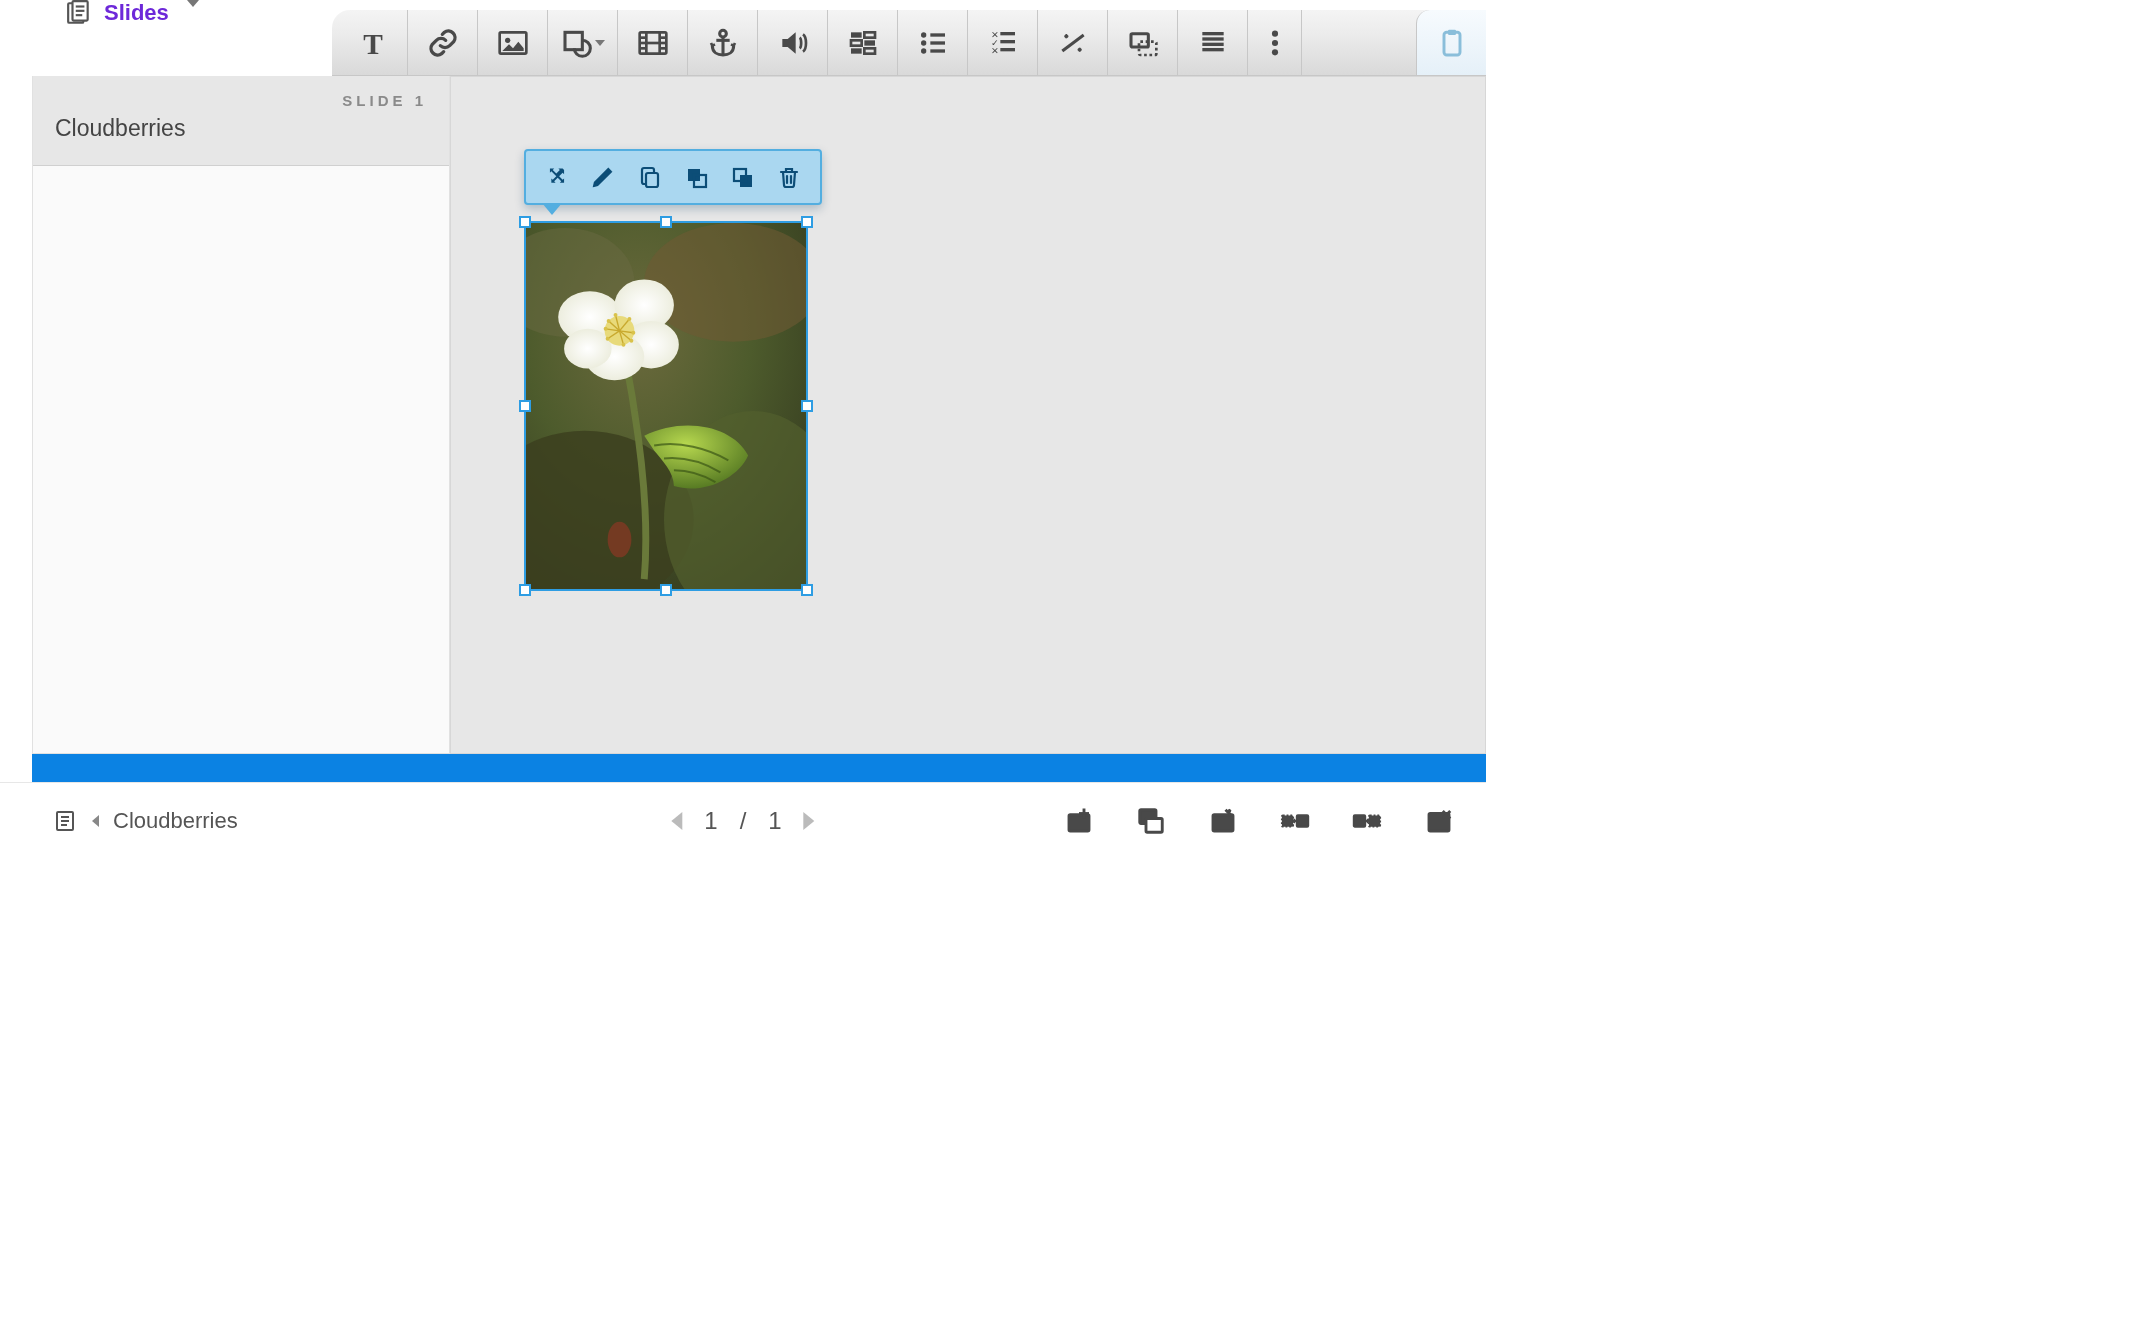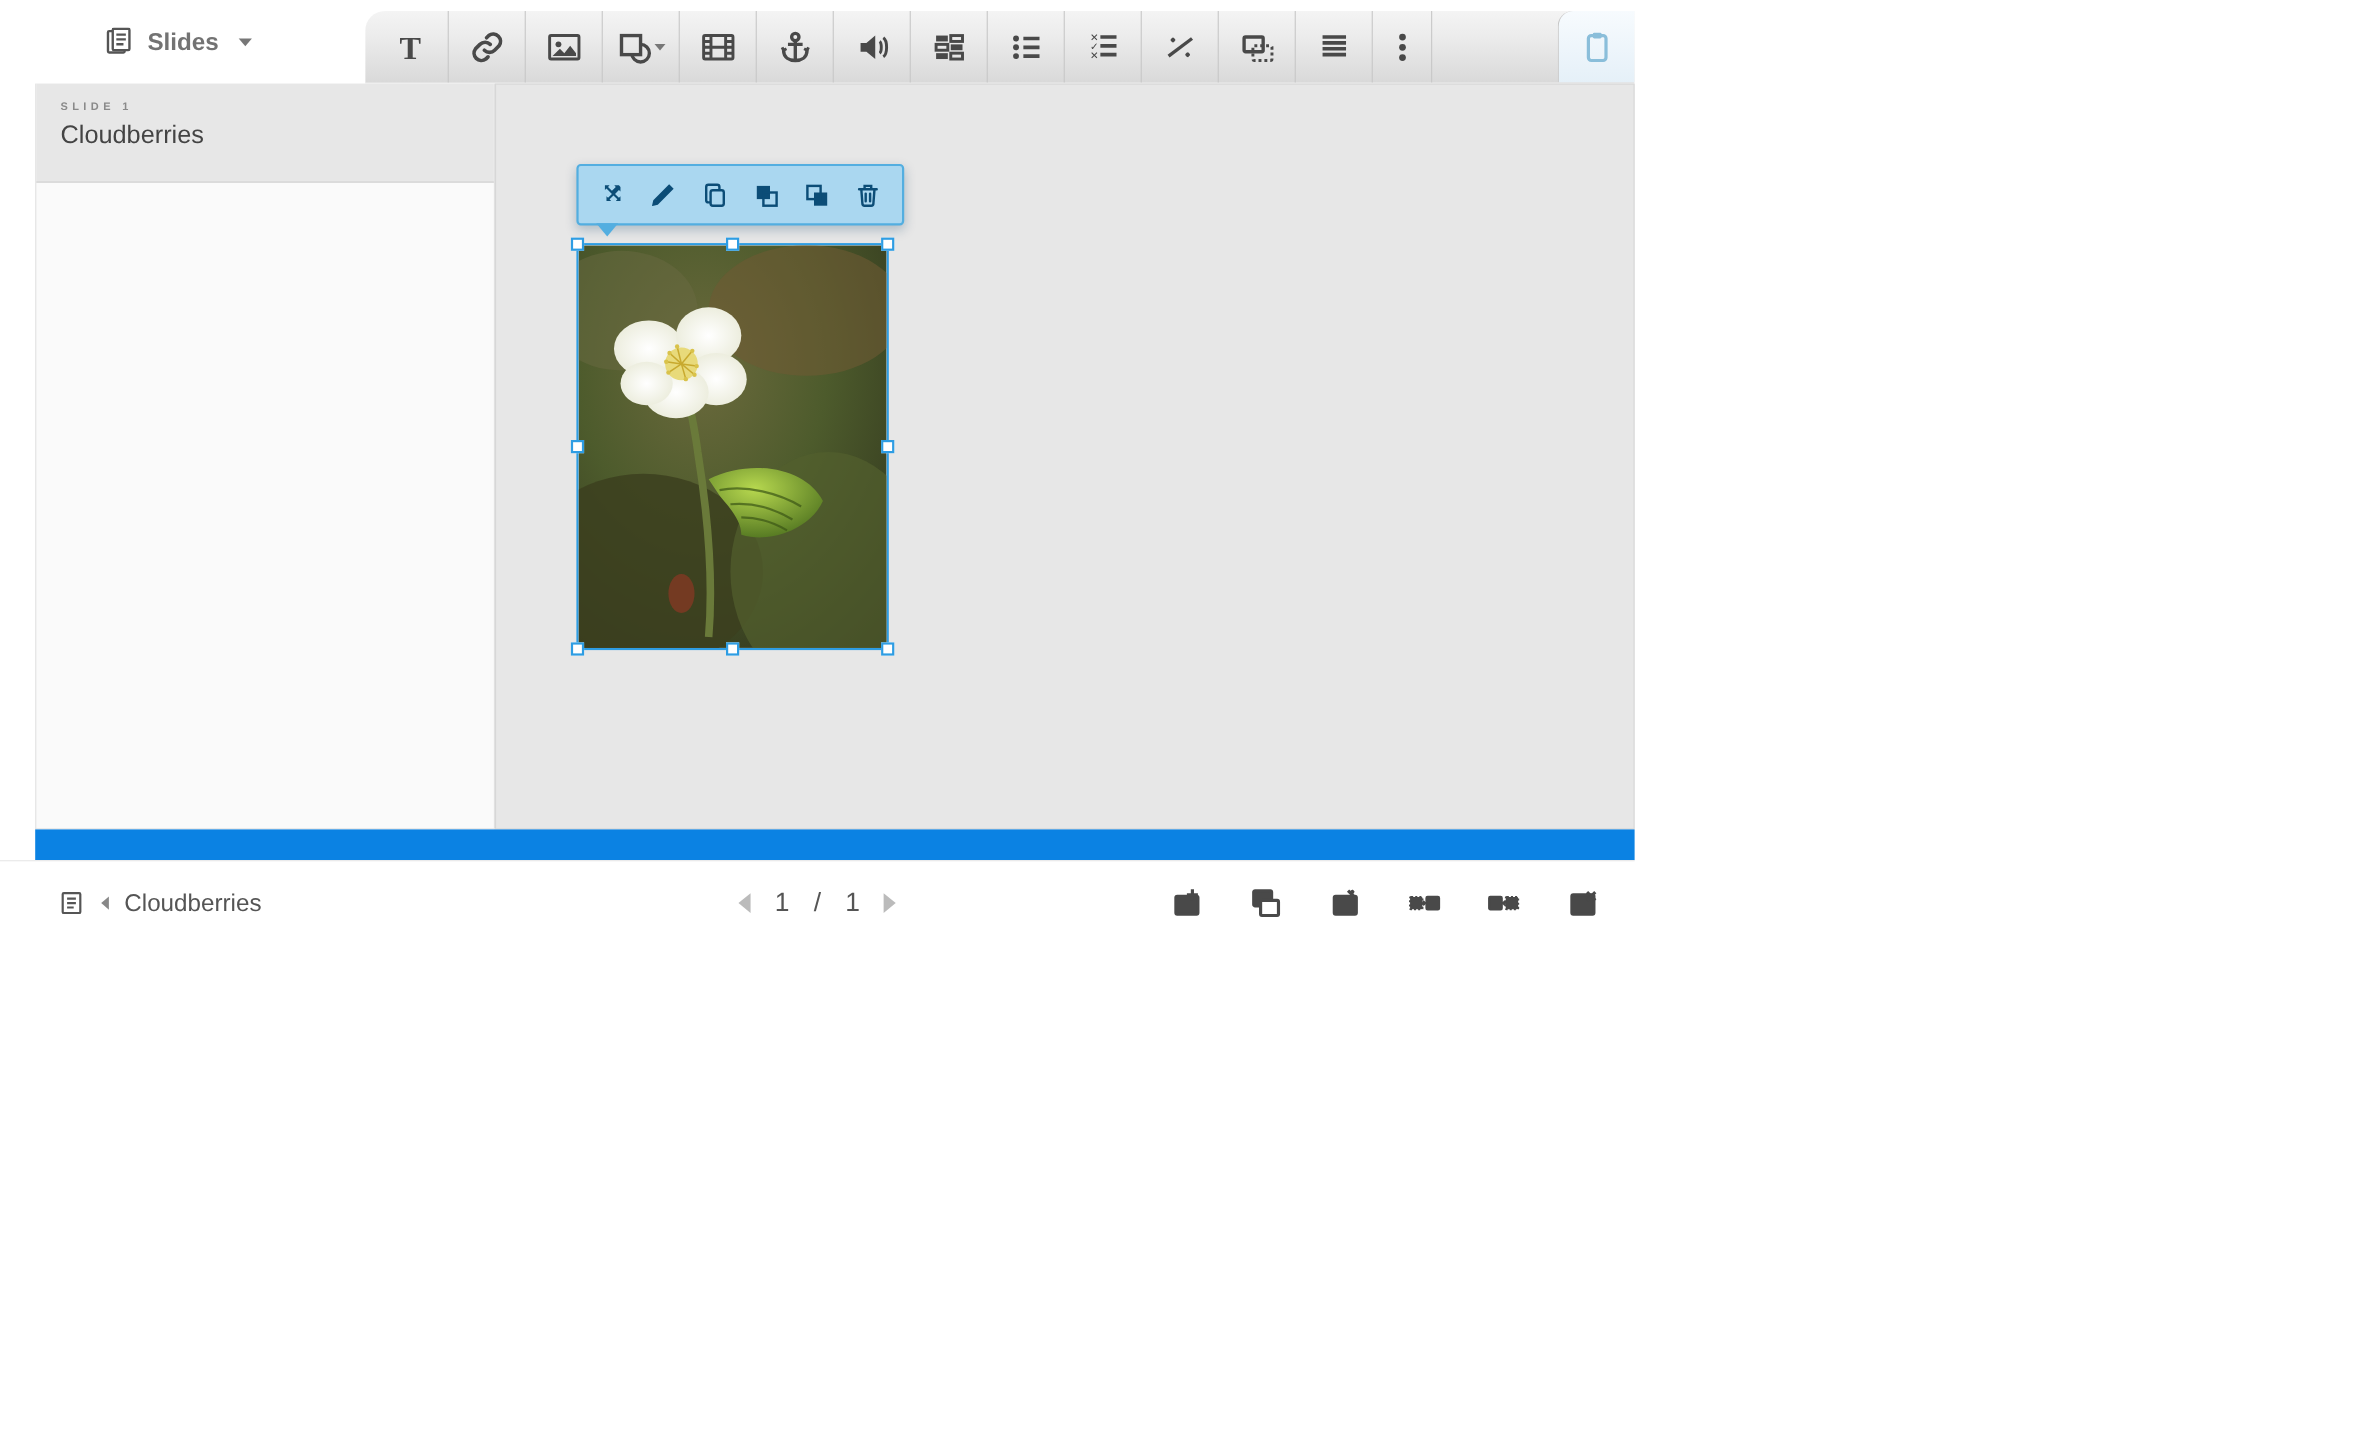--- a/index.html
+++ b/index.html
@@ -38,28 +38,27 @@
   
   .topbar{
     position:absolute;
     left:0;top:0;right:0;
     height:76px;
     display:flex;
     align-items:stretch;
   }
   .slides-btn{
     display:flex;
-    align-items:center;
     gap:12px;
-    padding-left:96px;
+    padding-left:66px;
     width:332px;
     height:76px;
     font-size:22px;
     font-weight:700;
-    color:#737373;
+    color:#6d28d9;
     cursor:pointer;
   }
   .slides-btn .caret{
     margin-left:6px;
     width:0;height:0;
     border-left:6px solid transparent;
     border-right:6px solid transparent;
     border-top:7px solid #777;
   }
   .main-toolbar{
@@ -111,24 +110,25 @@
     border:1px solid #e1e1e1;
     border-top:none;
   }
   .slide-item{
     background:var(--panel);
     border-bottom:1px solid #d0d0d0;
     padding:16px 22px 18px 22px;
     height:90px;
   }
   .slide-item .eyebrow{
-    font-size:10px;
+    font-size:15px;
     letter-spacing:4px;
     color:#8a8a8a;
     font-weight:600;
+    text-align:right;
   }
   .slide-item .title{
     font-size:23px;
     color:#444;
     margin-top:6px;
   }
 
   
   .stage{
     position:absolute;

